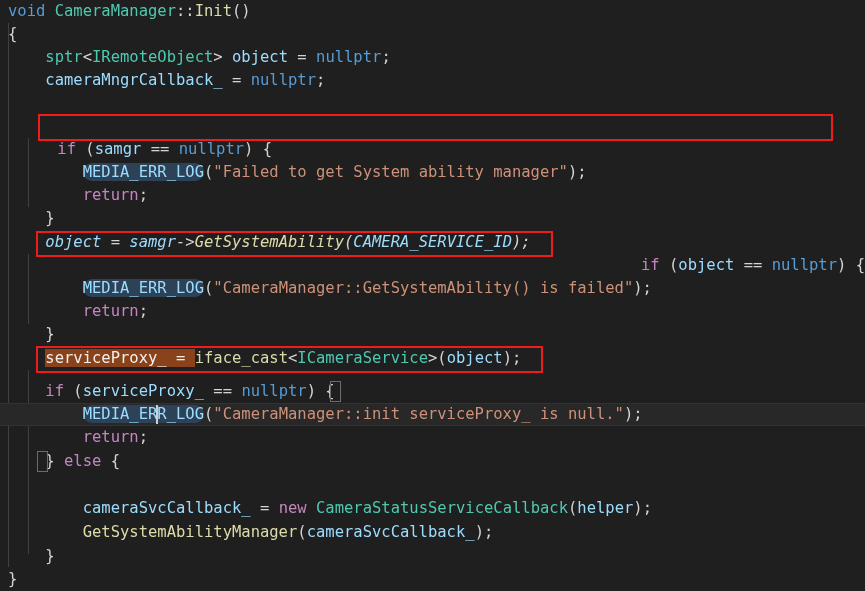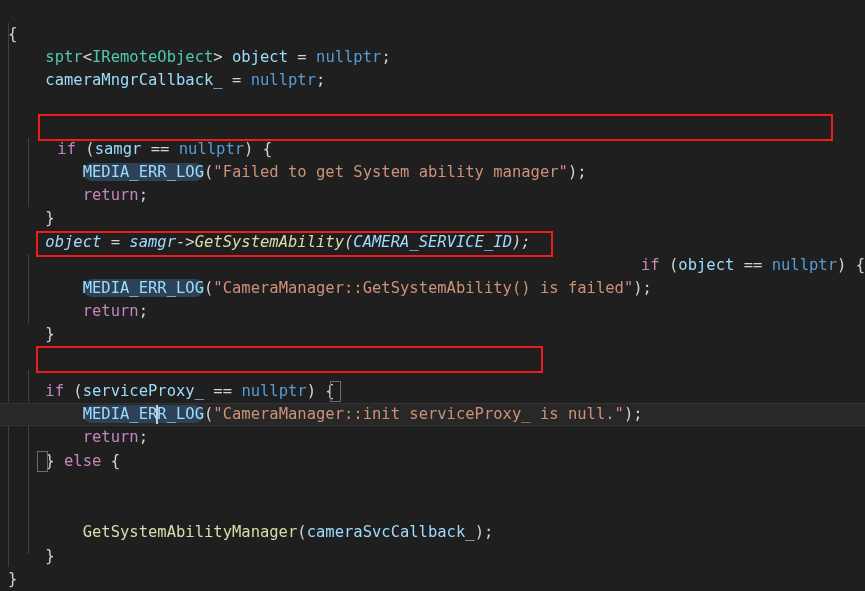--- a/index.html
+++ b/index.html
@@ -90,20 +90,21 @@
 
   <div class="guide" style="left:8px;  top:23px;  height:544px;"></div>
   <div class="guide" style="left:28px; top:138px; height:69px;"></div>
   <div class="guide" style="left:28px; top:254px; height:70px;"></div>
   <div class="guide" style="left:28px; top:370px; height:184px;"></div>
 
   <div class="curline" style="top:403px;"></div>
 
   <div class="code-layer">
 
+    <div class="line" style="top:0px;"><span class="txt"><span class="kw">void</span> <span class="type">CameraManager</span><span class="pun">::</span><span class="fn">Init</span><span class="pun">()</span></span></div>
 
     <div class="line" style="top:23px;"><span class="txt"><span class="pun">{</span></span></div>
 
     <div class="line" style="top:46px;"><span class="txt">    <span class="type">sptr</span><span class="pun">&lt;</span><span class="type">IRemoteObject</span><span class="pun">&gt;</span> <span class="var">object</span> <span class="pun">=</span> <span class="kw">nullptr</span><span class="pun">;</span></span></div>
 
     <div class="line" style="top:69px;"><span class="txt">    <span class="var">cameraMngrCallback_</span> <span class="pun">=</span> <span class="kw">nullptr</span><span class="pun">;</span></span></div>
 
     <div class="line" style="top:92px;"><span class="txt"> </span></div>
 
 
@@ -118,30 +119,32 @@
     <div class="line" style="top:231px;font-style:italic;"><span class="txt">    <span class="var">object</span> <span class="pun">=</span> <span class="var">samgr</span><span class="pun">-&gt;</span><span class="fn">GetSystemAbility</span><span class="pun">(</span><span class="var">CAMERA_SERVICE_ID</span><span class="pun">);</span></span></div>
 
     <div class="line" style="top:254px;text-align:right;"><span class="txt">    <span class="ctl">if</span> <span class="pun">(</span><span class="var">object</span> <span class="pun">==</span> <span class="kw">nullptr</span><span class="pun">) {</span></span></div>
 
     <div class="line" style="top:277px;"><span class="txt">        <span class="macro occ">MEDIA_ERR_LOG</span><span class="pun">(</span><span class="str">"CameraManager::GetSystemAbility() is failed"</span><span class="pun">);</span></span></div>
 
     <div class="line" style="top:300px;"><span class="txt">        <span class="ctl">return</span><span class="pun">;</span></span></div>
 
     <div class="line" style="top:323px;"><span class="txt">    <span class="pun">}</span></span></div>
 
+    <div class="line" style="top:347px;"><span class="txt">    <span class="sel">serviceProxy_ = </span><span class="fn">iface_cast</span><span class="pun">&lt;</span><span class="type">ICameraService</span><span class="pun">&gt;(</span><span class="var">object</span><span class="pun">);</span></span></div>
 
     <div class="line" style="top:380px;"><span class="txt">    <span class="ctl">if</span> <span class="pun">(</span><span class="var">serviceProxy_</span> <span class="pun">==</span> <span class="kw">nullptr</span><span class="pun">) {</span></span></div>
 
     <div class="line" style="top:403px;"><span class="txt">        <span class="macro occ">MEDIA_ERR_LOG</span><span class="pun">(</span><span class="str">"CameraManager::init serviceProxy_ is null."</span><span class="pun">);</span></span></div>
 
     <div class="line" style="top:426px;"><span class="txt">        <span class="ctl">return</span><span class="pun">;</span></span></div>
 
     <div class="line" style="top:450px;"><span class="txt">    <span class="pun">}</span> <span class="ctl">else</span> <span class="pun">{</span></span></div>
 
 
+    <div class="line" style="top:497px;"><span class="txt">        <span class="var">cameraSvcCallback_</span> <span class="pun">=</span> <span class="ctl">new</span> <span class="type">CameraStatusServiceCallback</span><span class="pun">(</span><span class="var">helper</span><span class="pun">);</span></span></div>
 
     <div class="line" style="top:521px;"><span class="txt">        <span class="fn">GetSystemAbilityManager</span><span class="pun">(</span><span class="var">cameraSvcCallback_</span><span class="pun">);</span></span></div>
 
     <div class="line" style="top:545px;"><span class="txt">    <span class="pun">}</span></span></div>
 
     <div class="line" style="top:568px;"><span class="txt"><span class="pun">}</span></span></div>
 
   </div>
 
   <div class="bracketbox" style="left:330px; top:381px; width:11px; height:21px;"></div>

